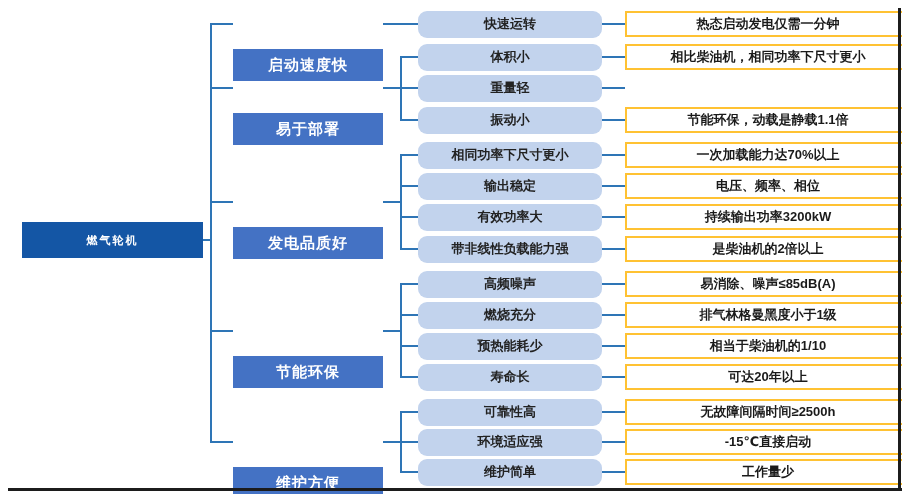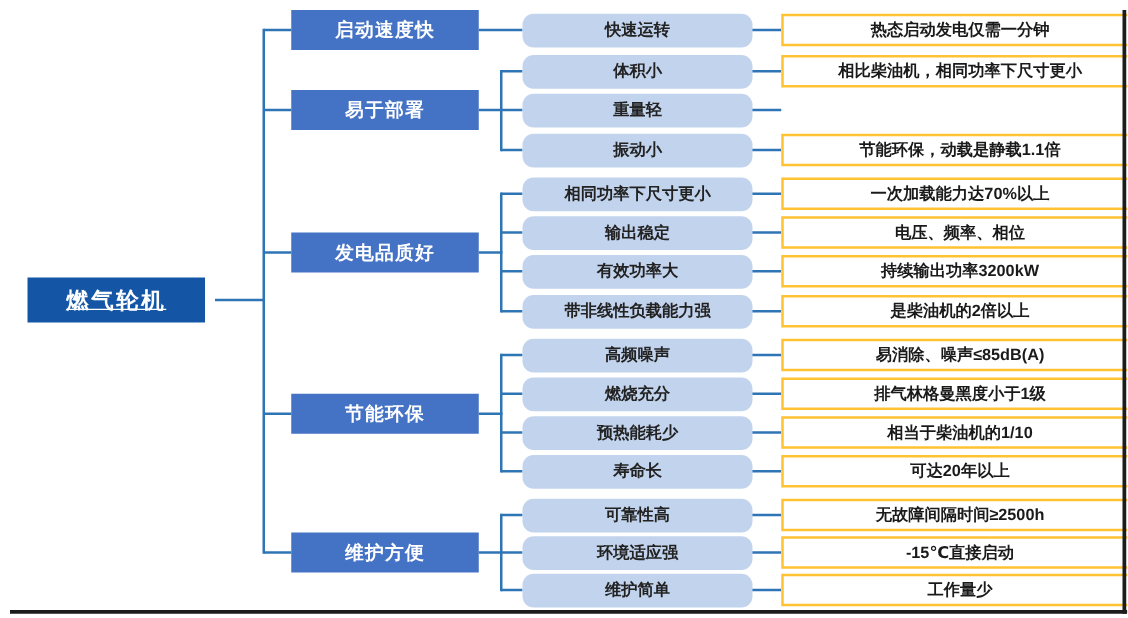--- a/index.html
+++ b/index.html
@@ -7,26 +7,26 @@
     position:relative; width:902px; height:494px; background:#ffffff;
     font-family:"Liberation Sans","DejaVu Sans",sans-serif; overflow:hidden;
   }
   .connectors { position:absolute; left:0; top:0; width:902px; height:494px; }
   .node {
     position:absolute; box-sizing:border-box;
     display:flex; align-items:center; justify-content:center;
     text-align:center; white-space:nowrap;
   }
   .root {
-    left:22px; top:222px; width:142px; height:36px;
-    background:#1456A5; color:#ffffff; font-size:18px; font-weight:bold; letter-spacing:2px;text-decoration:underline;
+    left:22px; top:222px; width:181px; height:36px;
+    background:#1456A5; color:#ffffff; font-size:11px; font-weight:bold; letter-spacing:2px;
   }
   .branch {
     left:233px; width:150px; height:32px;
-    background:#4472C4; color:#ffffff; font-size:15px; font-weight:bold; letter-spacing:1px;
+    background:#4472C4; color:#ffffff; font-size:15px; font-weight:bold; letter-spacing:1px;margin-top:41px;
   }
   .feature {
     left:418px; width:184px; height:27px;
     background:#C2D3ED; border-radius:9px; color:#222222; font-size:13px; font-weight:600;
   }
   .detail {
     left:625px; width:286px; height:26px;
     background:#ffffff; border:2px solid #FFC233; color:#1a1a1a; font-size:13px; font-weight:600;
   }
   .edge-shadow { position:absolute; background:#1c1c1c; }

